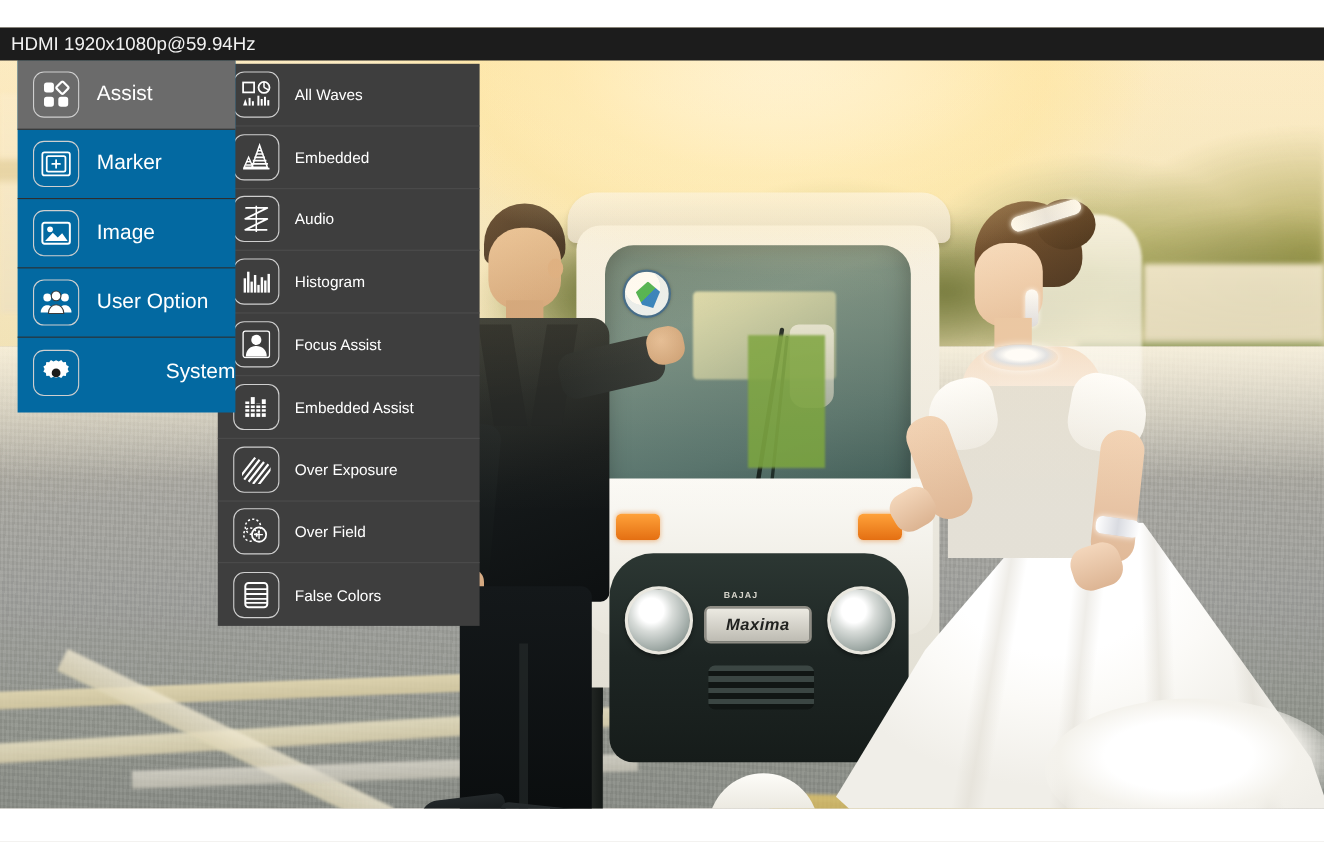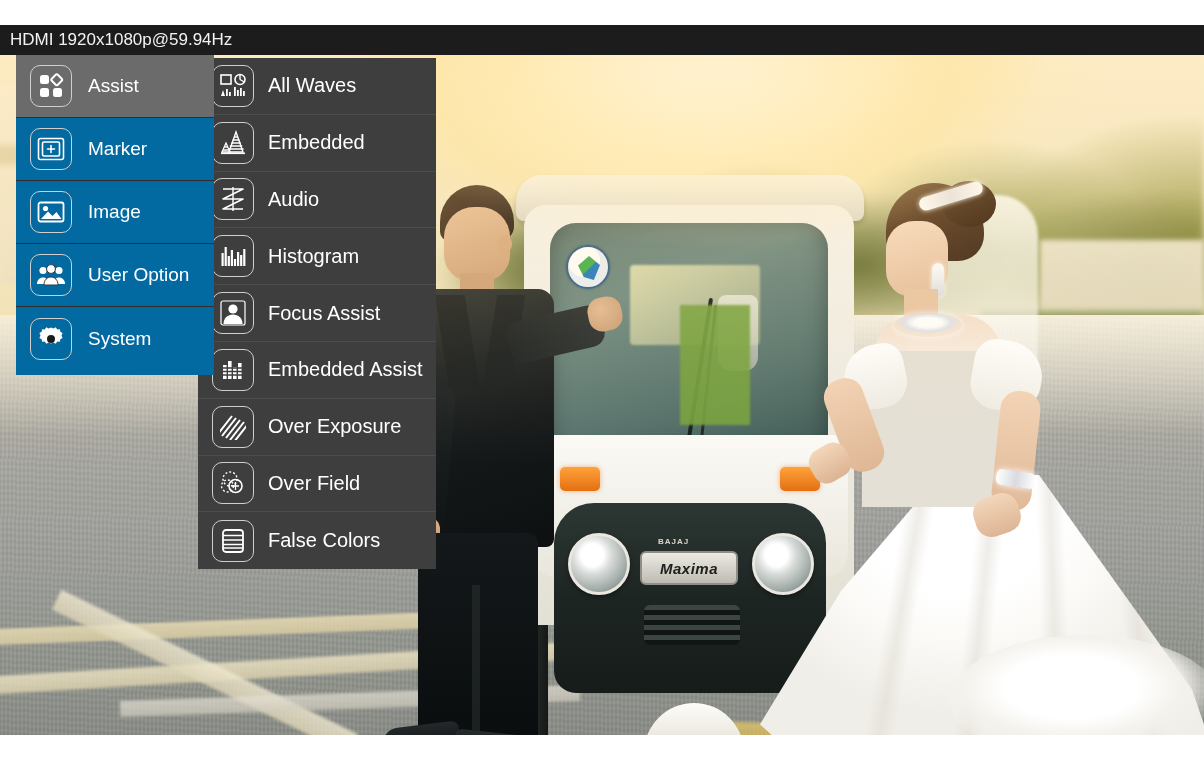--- a/index.html
+++ b/index.html
@@ -484,21 +484,21 @@
     z-index: 18;
     margin-left: 16px;
   }
   .side-item {
     position: relative;
     height: 63px;
     display: flex; align-items: center;
     padding-left: 14px;
     border-bottom: 1px solid #2e2e2e;
   }
-  .side-item:last-child { border-bottom: none; }
+  .side-item:last-child { border-bottom: none; justify-content: space-between; }
   .side-item.active { background: #6b6b6b; }
   .side-label {
     color: #ffffff; font-size: 19px; margin-left: 16px; white-space: nowrap;
   }
 
   
   .ico {
     width: 42px; height: 42px;
     border: 1px solid #cfcfcf; border-radius: 10px;
     position: relative; flex: 0 0 auto;
@@ -513,21 +513,21 @@
     z-index: 17;
   }
   .sub-item {
     height: 56.8px;
     display: flex; align-items: center;
     padding-left: 14px;
     border-bottom: 1px solid #4c4c4c;
   }
   .sub-item:last-child { border-bottom: none; }
   .sub-label {
-    color: #ffffff; font-size: 20px; margin-left: 14px; white-space: nowrap;
+    color: #ffffff; font-size: 14px; margin-left: 14px; white-space: nowrap;
   }
 </style>
 </head>
 <body>
 
 <div id="screen">
 
   <div id="video-area">
     <div class="photo-layer">
       <div class="sky"></div>

